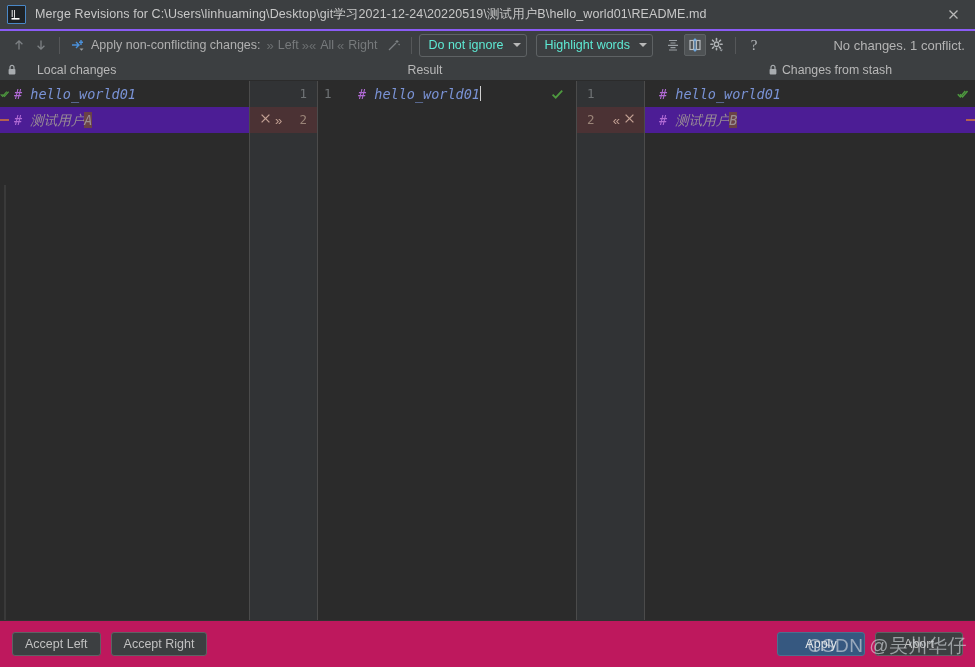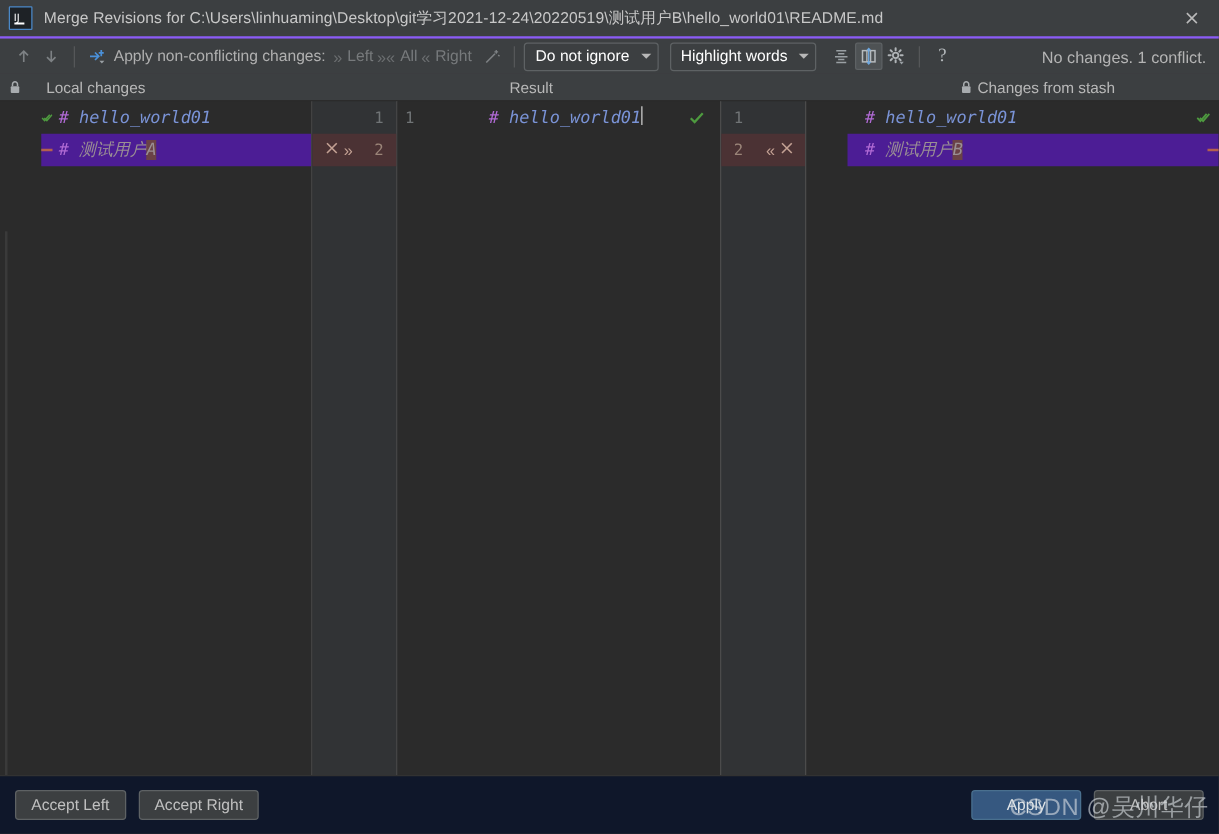--- a/index.html
+++ b/index.html
@@ -48,42 +48,42 @@
   .tb-sep{width:1px;height:17px;background:#555759;margin:0 7px;flex:none;}
   .tb-label{color:#b0b0b0;margin:0 6px 0 2px;white-space:nowrap;font-size:12.5px;}
   .tb-link{
     color:#777a7c;white-space:nowrap;font-size:12.5px;margin-right:3px;
     display:flex;align-items:center;gap:4px;
   }
   .tb-link .g{color:#6b6e70;font-size:13px;line-height:1;}
   .combo{
     height:21px;border:1px solid #5e6264;border-radius:3px;background:#3c3f41;
     display:flex;align-items:center;padding:0 5px 0 8px;margin-right:9px;
-    color:#ffffff;font-size:12.5px;white-space:nowrap;flex:none;
+    color:#5eead4;font-size:12.5px;white-space:nowrap;flex:none;
   }
   .combo .caret{
     margin-left:9px;width:0;height:0;border-left:4px solid transparent;
     border-right:4px solid transparent;border-top:4px solid #b8b8b8;
   }
   .tb-right{margin-left:auto;color:#b4b4b4;font-size:13px;white-space:nowrap;padding-right:4px;}
 
   
   .headers{
     height:21px;min-height:21px;background:#3c3f41;display:flex;align-items:center;
     font-size:12.3px;color:#b8b8b8;position:relative;
   }
   .hdr{display:flex;align-items:center;height:21px;}
   .hdr .lock{margin-right:4px;display:flex;align-items:center;}
   .hdr-left{width:250px;padding-left:7px;box-sizing:border-box;gap:16px;}
   .hdr-mid{width:475px;justify-content:center;box-sizing:border-box;padding-right:125px;}
   .hdr-right{flex:1;justify-content:center;box-sizing:border-box;padding-right:40px;}
 
   
   .main{flex:1 1 auto;display:flex;background:#2b2b2b;border-top:1px solid #2b2b2b;min-height:0;}
-  .pane{position:relative;height:100%;box-sizing:border-box;overflow:hidden;padding-left:33px;}
+  .pane{position:relative;height:100%;box-sizing:border-box;overflow:hidden;}
   .pane-left{width:250px;background:#2b2b2b;border-right:1px solid #4b4b4b;}
   .gutter{width:67px;background:#313335;flex:none;position:relative;}
   .gutter-l{border-right:1px solid #4b4b4b;}
   .pane-mid{width:258px;background:#2b2b2b;}
   .gutter-r{width:67px;background:#313335;flex:none;position:relative;border-left:1px solid #4b4b4b;}
   .pane-right{flex:1;background:#2b2b2b;border-left:1px solid #4b4b4b;}
 
   
   .leftstrip{position:absolute;left:4px;top:104px;width:2px;height:455px;background:#3a3a3a;}
 
@@ -116,21 +116,21 @@
     font-size:12.5px;color:#707476;height:26px;line-height:26px;
   }
   .gnum.cf{color:#9a8478;}
   .gicon{
     position:absolute;height:26px;display:flex;align-items:center;gap:3px;color:#b9a69d;
   }
   .gstripe{position:absolute;height:26px;background:#4b3234;left:0;right:0;}
 
   
   .bottom{
-    height:46px;min-height:46px;background:#0f172a;display:flex;align-items:center;
+    height:46px;min-height:46px;background:#be185d;display:flex;align-items:center;
     padding:0 12px;border-top:1px solid #323232;position:relative;
   }
   .btn{
     height:24px;min-width:88px;padding:0 12px;border:1px solid #5e6264;border-radius:3px;
     background:#3c3f41;color:#c0c0c0;font-size:12.5px;
     font-family:"Liberation Sans","DejaVu Sans",sans-serif;
     display:flex;align-items:center;justify-content:center;cursor:default;
     box-sizing:border-box;white-space:nowrap;
   }
   .btn+.btn{margin-left:10px;}

